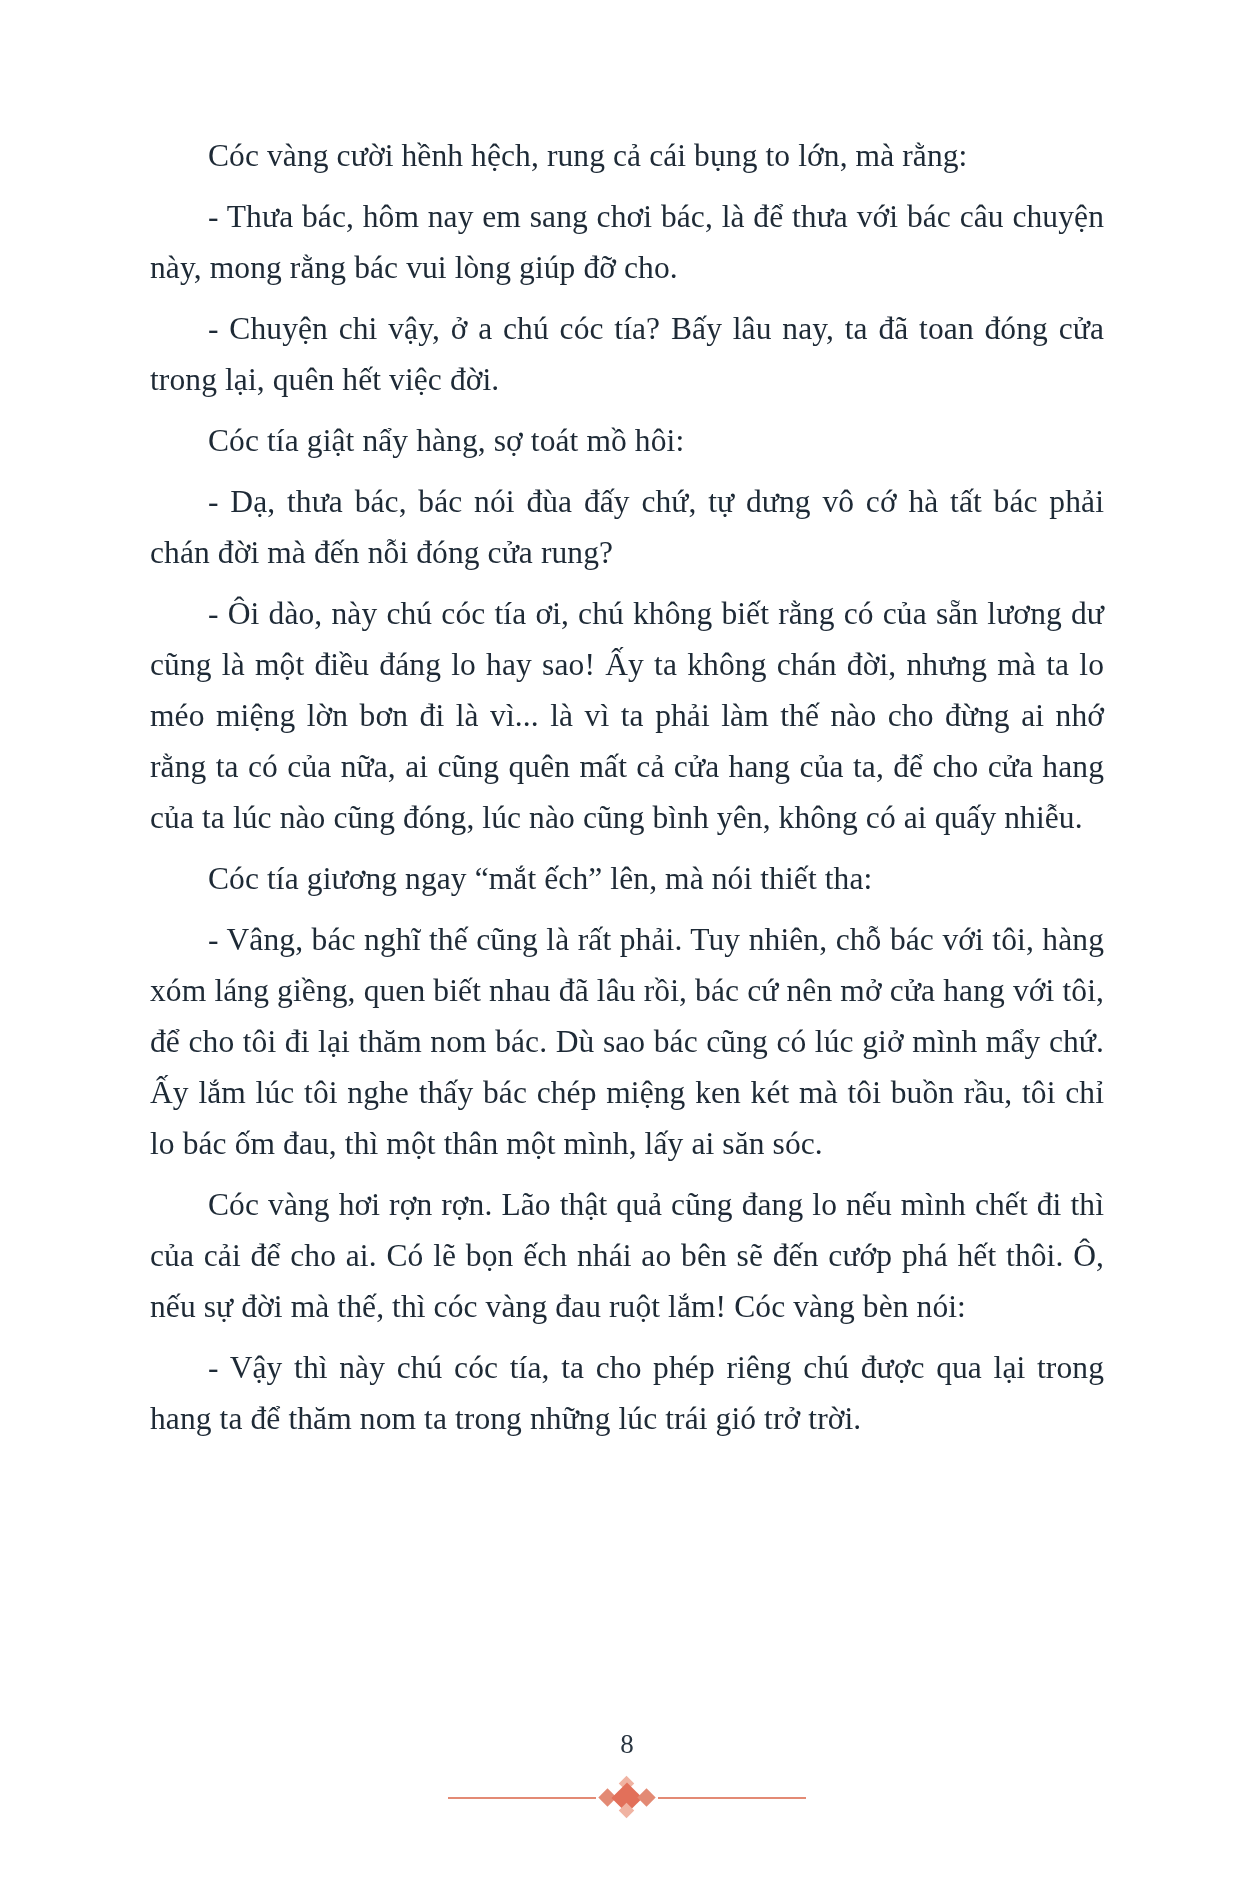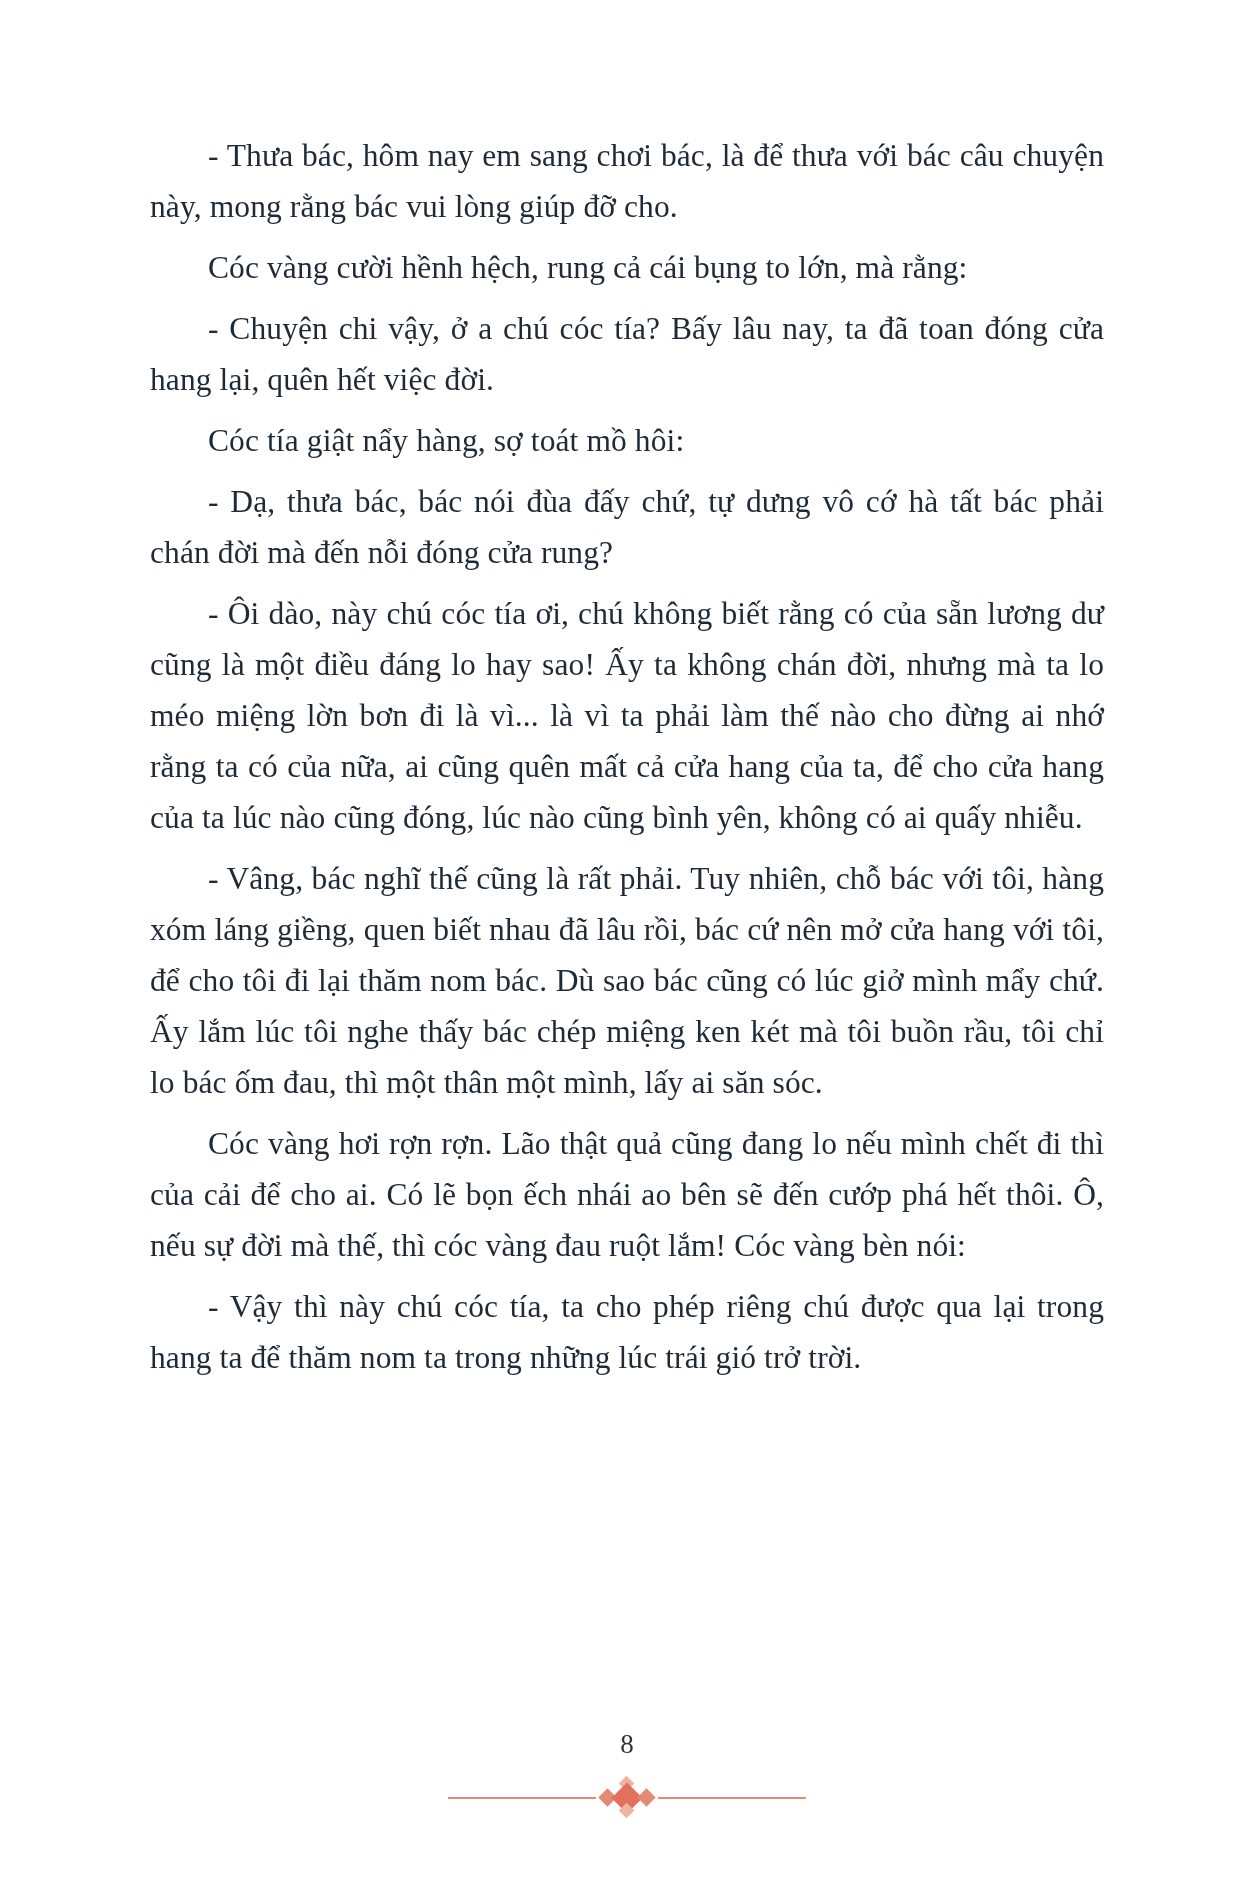--- a/index.html
+++ b/index.html
@@ -104,26 +104,27 @@
     top: 27px;
     background: #f0b3a2 !important;
   }
 </style>
 </head>
 <body>
 
 <div class="page">
 
   <div class="body-text">
+    <p>Cóc vàng cười hềnh hệch, rung cả cái bụng to lớn, mà rằng:</p>
     <p>- Thưa bác, hôm nay em sang chơi bác, là để thưa với bác câu chuyện này, mong rằng bác vui lòng giúp đỡ cho.</p>
-    <p>Cóc vàng cười hềnh hệch, rung cả cái bụng to lớn, mà rằng:</p>
-    <p>- Chuyện chi vậy, ở a chú cóc tía? Bấy lâu nay, ta đã toan đóng cửa hang lại, quên hết việc đời.</p>
+    <p>- Chuyện chi vậy, ở a chú cóc tía? Bấy lâu nay, ta đã toan đóng cửa trong lại, quên hết việc đời.</p>
     <p>Cóc tía giật nẩy hàng, sợ toát mồ hôi:</p>
     <p>- Dạ, thưa bác, bác nói đùa đấy chứ, tự dưng vô cớ hà tất bác phải chán đời mà đến nỗi đóng cửa rung?</p>
     <p>- Ôi dào, này chú cóc tía ơi, chú không biết rằng có của sẵn lương dư cũng là một điều đáng lo hay sao! Ấy ta không chán đời, nhưng mà ta lo méo miệng lờn bơn đi là vì... là vì ta phải làm thế nào cho đừng ai nhớ rằng ta có của nữa, ai cũng quên mất cả cửa hang của ta, để cho cửa hang của ta lúc nào cũng đóng, lúc nào cũng bình yên, không có ai quấy nhiễu.</p>
+    <p>Cóc tía giương ngay “mắt ếch” lên, mà nói thiết tha:</p>
     <p>- Vâng, bác nghĩ thế cũng là rất phải. Tuy nhiên, chỗ bác với tôi, hàng xóm láng giềng, quen biết nhau đã lâu rồi, bác cứ nên mở cửa hang với tôi, để cho tôi đi lại thăm nom bác. Dù sao bác cũng có lúc giở mình mẩy chứ. Ấy lắm lúc tôi nghe thấy bác chép miệng ken két mà tôi buồn rầu, tôi chỉ lo bác ốm đau, thì một thân một mình, lấy ai săn sóc.</p>
     <p>Cóc vàng hơi rợn rợn. Lão thật quả cũng đang lo nếu mình chết đi thì của cải để cho ai. Có lẽ bọn ếch nhái ao bên sẽ đến cướp phá hết thôi. Ô, nếu sự đời mà thế, thì cóc vàng đau ruột lắm! Cóc vàng bèn nói:</p>
     <p>- Vậy thì này chú cóc tía, ta cho phép riêng chú được qua lại trong hang ta để thăm nom ta trong những lúc trái gió trở trời.</p>
   </div>
 
   <div class="footer">
     <div class="page-number">8</div>
     <div class="ornament">
       <div class="rule"></div>
       <div class="diamonds">

